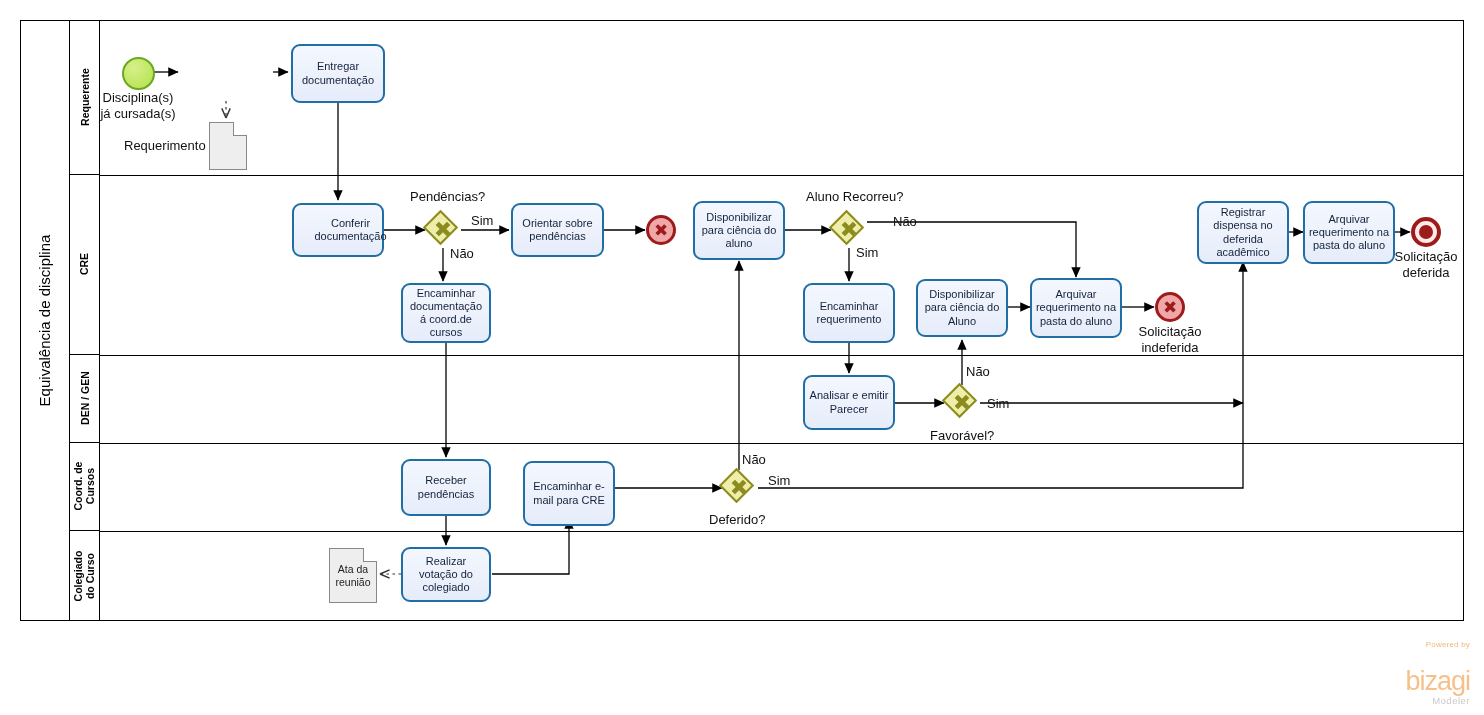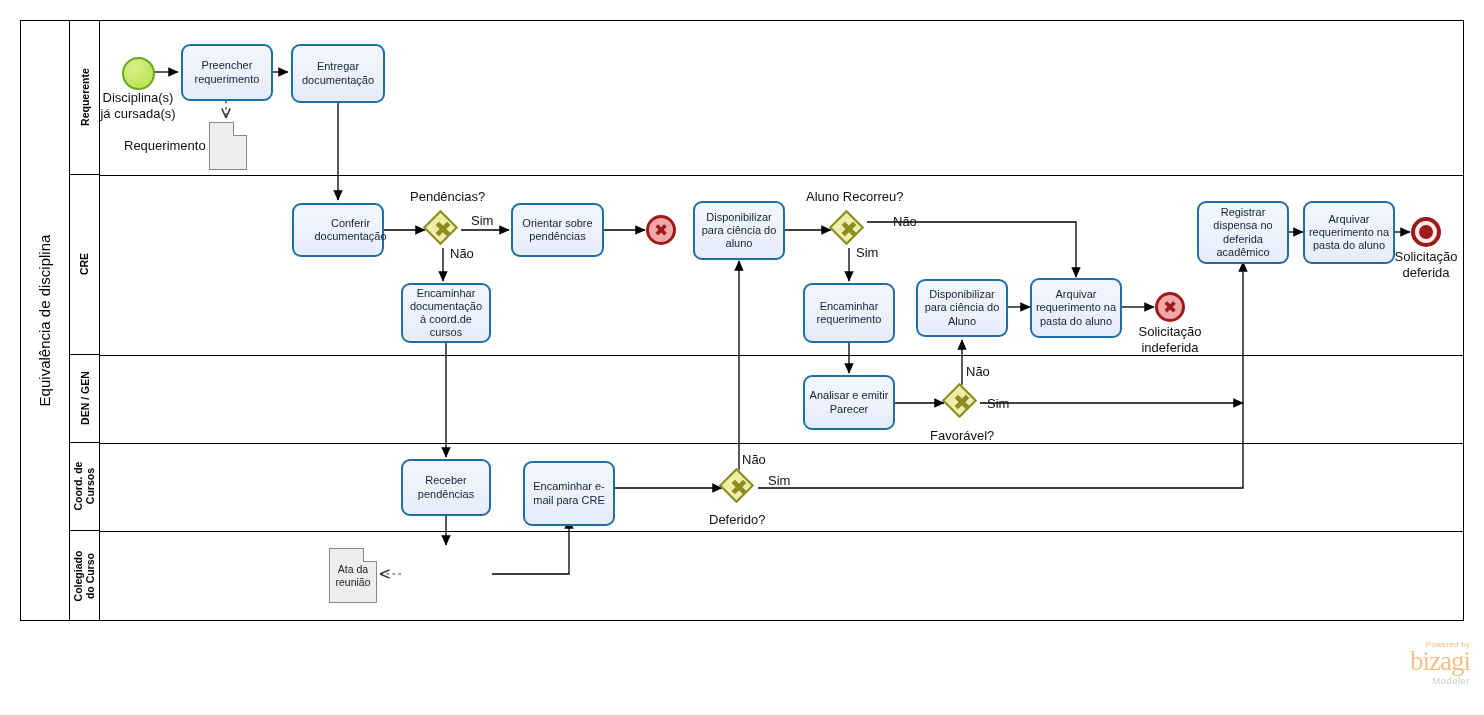--- a/index.html
+++ b/index.html
@@ -46,21 +46,21 @@
   .doc::after{content:"";position:absolute;right:-1px;top:-1px;width:13px;height:13px;background:#ffffff;
               border-left:1px solid #888;border-bottom:1px solid #888;}
 
   
   .lbl{position:absolute;font-size:13px;color:#111;white-space:nowrap;}
   .lbl.c{text-align:center;white-space:normal;line-height:1.2;}
 
   
   .bizagi{position:absolute;left:1366px;top:640px;width:104px;text-align:right;}
   .bz-pb{font-size:8px;color:#f2b97a;letter-spacing:.2px;}
-  .bz-name{font-size:27px;color:#f7c08a;line-height:.95;letter-spacing:-1px;font-family:Liberation Serif, serif;}
+  .bz-name{font-size:27px;color:#f7c08a;line-height:.95;letter-spacing:-1px;font-family:Liberation Sans, sans-serif;margin-top:20px;}
   .bz-sub{font-size:9.5px;color:#c9c9c9;letter-spacing:.5px;}
 </style>
 </head>
 <body>
 
 <div id="canvas">
 
   <div class="pool"></div>
   <div class="pool-title">
     <span>Equivalência de disciplina</span>
@@ -149,21 +149,20 @@
 
     <g stroke="#333" stroke-width="1.2" fill="none" stroke-dasharray="2.5,3.5" marker-end="url(#arwo)">
       <path d="M226,101 L226,118"></path>
       <path d="M401,574 L380,574"></path>
     </g>
   </svg>
 
   <div class="ev-start" style="left:122px;top:57px;"></div>
   <div class="lbl c" style="left:96px;top:90px;width:84px;">Disciplina(s) já cursada(s)</div>
 
-  <div class="task" style="left:181px;top:44px;width:92px;height:57px;">Preencher requerimento</div>
   <div class="task" style="left:291px;top:44px;width:94px;height:59px;">Entregar documentação</div>
 
   <div class="doc" style="left:209px;top:122px;width:38px;height:48px;"></div>
   <div class="lbl" style="left:124px;top:138px;">Requerimento</div>
 
   <div class="task" style="left:292px;top:203px;width:92px;height:54px;padding-left:28px;">Conferir documentação</div>
 
   <div class="gw" style="left:425px;top:212px;">
     <i></i>
     <b>✖</b>
@@ -223,20 +222,21 @@
   <div class="gw" style="left:721px;top:470px;">
     <i></i>
     <b>✖</b>
   </div>
   <div class="lbl" style="left:709px;top:512px;">Deferido?</div>
   <div class="lbl" style="left:742px;top:452px;">Não</div>
   <div class="lbl" style="left:768px;top:473px;">Sim</div>
 
   <div class="doc" style="left:329px;top:548px;width:48px;height:55px;padding:0 2px;">Ata da reunião</div>
 
+  <div class="task" style="left:401px;top:547px;width:90px;height:55px;">Realizar votação do colegiado</div>
 
   <div class="bizagi">
     <div class="bz-pb">Powered by</div>
     <div class="bz-name">bizagi</div>
     <div class="bz-sub">Modeler</div>
   </div>
 
 </div>
 
 </body></html>

